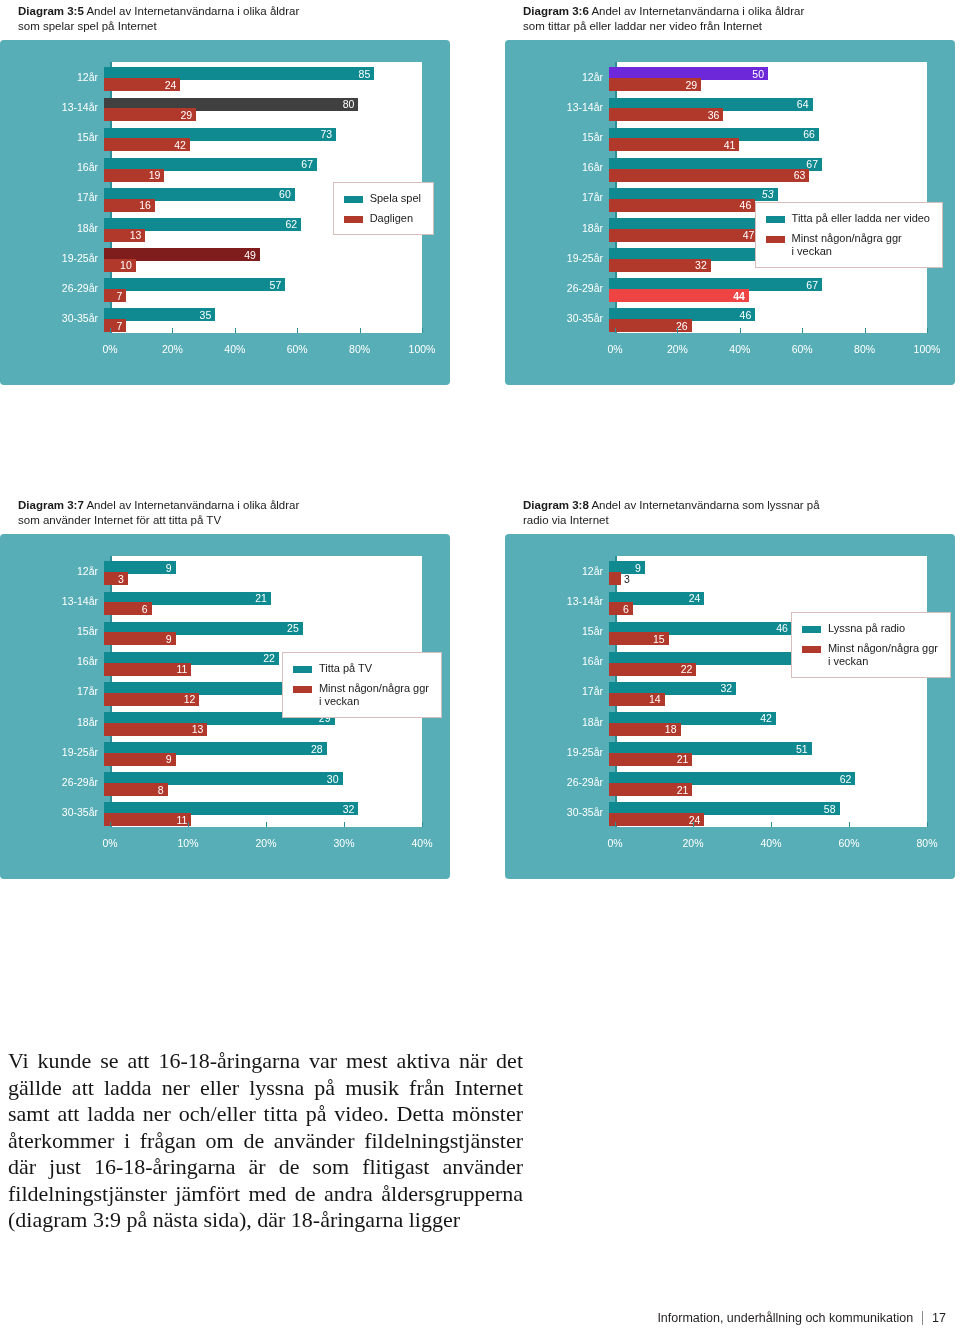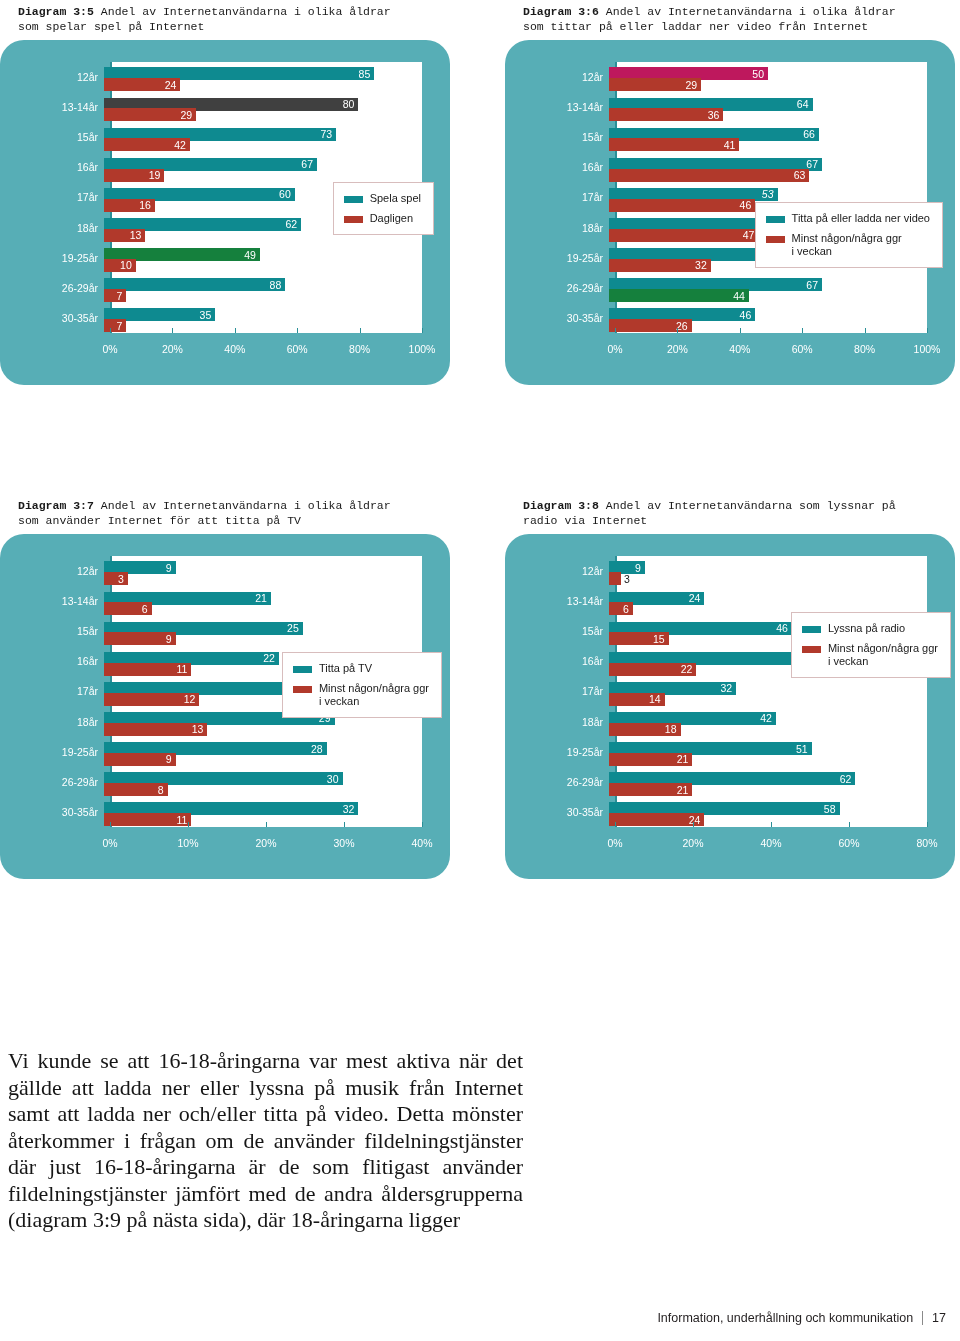--- a/index.html
+++ b/index.html
@@ -8,33 +8,33 @@
     width: 960px; height: 1341px;
     background: #ffffff;
     font-family: "Liberation Sans", sans-serif;
     overflow: hidden;
   }
   .page { position: relative; width: 960px; height: 1341px; background:#fff; }
 
   
   .chart-block { position: absolute; }
   .chart-title {
-    font-family: Liberation Mono, monospace;
+    font-family: Liberation Sans, sans-serif;
     font-size: 11.5px;
     line-height: 15px;
     color: #1a1a1a;
     margin: 0 0 6px 18px;
     max-width: 430px;
   }
   .chart-title .lead { font-weight: bold; }
 
   .panel {
     position: relative;
     background: #57aeb6;
-    border-radius: 24px;
+    border-radius: 4px;
     width: 450px;
     height: 345px;
     overflow: visible;
   }
 
   
   .plot {
     position: absolute;
     background: #ffffff;
     left: 110px;
@@ -261,33 +261,33 @@
                 <span class="val">62</span>
               </div>
               <div class="bar secondary" style="width: 13%; background: rgb(177, 57, 43);">
                 <span class="val">13</span>
               </div>
             </div>
           </div>
           <div class="row">
             <div class="row-label">19-25år</div>
             <div class="bars">
-              <div class="bar primary" style="width: 49%; background: #15803d; text-align: right;">
+              <div class="bar primary" style="width: 49%; background: #7f1d1d; text-align: right;">
                 <span class="val">49</span>
               </div>
               <div class="bar secondary" style="width: 10%; background: rgb(177, 57, 43);">
                 <span class="val">10</span>
               </div>
             </div>
           </div>
           <div class="row">
             <div class="row-label">26-29år</div>
             <div class="bars">
               <div class="bar primary" style="width: 57%; background: rgb(14, 138, 144);">
-                <span class="val">88</span>
+                <span class="val">57</span>
               </div>
               <div class="bar secondary" style="width: 7%; background: rgb(177, 57, 43);">
                 <span class="val">7</span>
               </div>
             </div>
           </div>
           <div class="row">
             <div class="row-label">30-35år</div>
             <div class="bars">
               <div class="bar primary" style="width: 35%; background: rgb(14, 138, 144);">
@@ -334,21 +334,21 @@
       <span id="t1a"> Andel av Internetanvändarna i olika åldrar</span><br>
       <span>som tittar på eller laddar ner video från Internet</span>
     </div>
     <div class="panel">
         <div class="plot"></div>
         <div class="axis-line"></div>
         <div class="rows">
           <div class="row">
             <div class="row-label">12år</div>
             <div class="bars">
-              <div class="bar primary" style="width: 50%; background: #be185d;">
+              <div class="bar primary" style="width: 50%; background: #6d28d9;">
                 <span class="val">50</span>
               </div>
               <div class="bar secondary" style="width: 29%; background: rgb(177, 57, 43);">
                 <span class="val">29</span>
               </div>
             </div>
           </div>
           <div class="row">
             <div class="row-label">13-14år</div>
             <div class="bars">
@@ -414,21 +414,21 @@
                 <span class="val">32</span>
               </div>
             </div>
           </div>
           <div class="row">
             <div class="row-label">26-29år</div>
             <div class="bars">
               <div class="bar primary" style="width: 67%; background: rgb(14, 138, 144);">
                 <span class="val">67</span>
               </div>
-              <div class="bar secondary" style="width: 44%; background: #15803d;">
+              <div class="bar secondary" style="width: 44%; background: #ef4444; font-weight: bold;">
                 <span class="val">44</span>
               </div>
             </div>
           </div>
           <div class="row">
             <div class="row-label">30-35år</div>
             <div class="bars">
               <div class="bar primary" style="width: 46%; background: rgb(14, 138, 144);">
                 <span class="val">46</span>
               </div>

